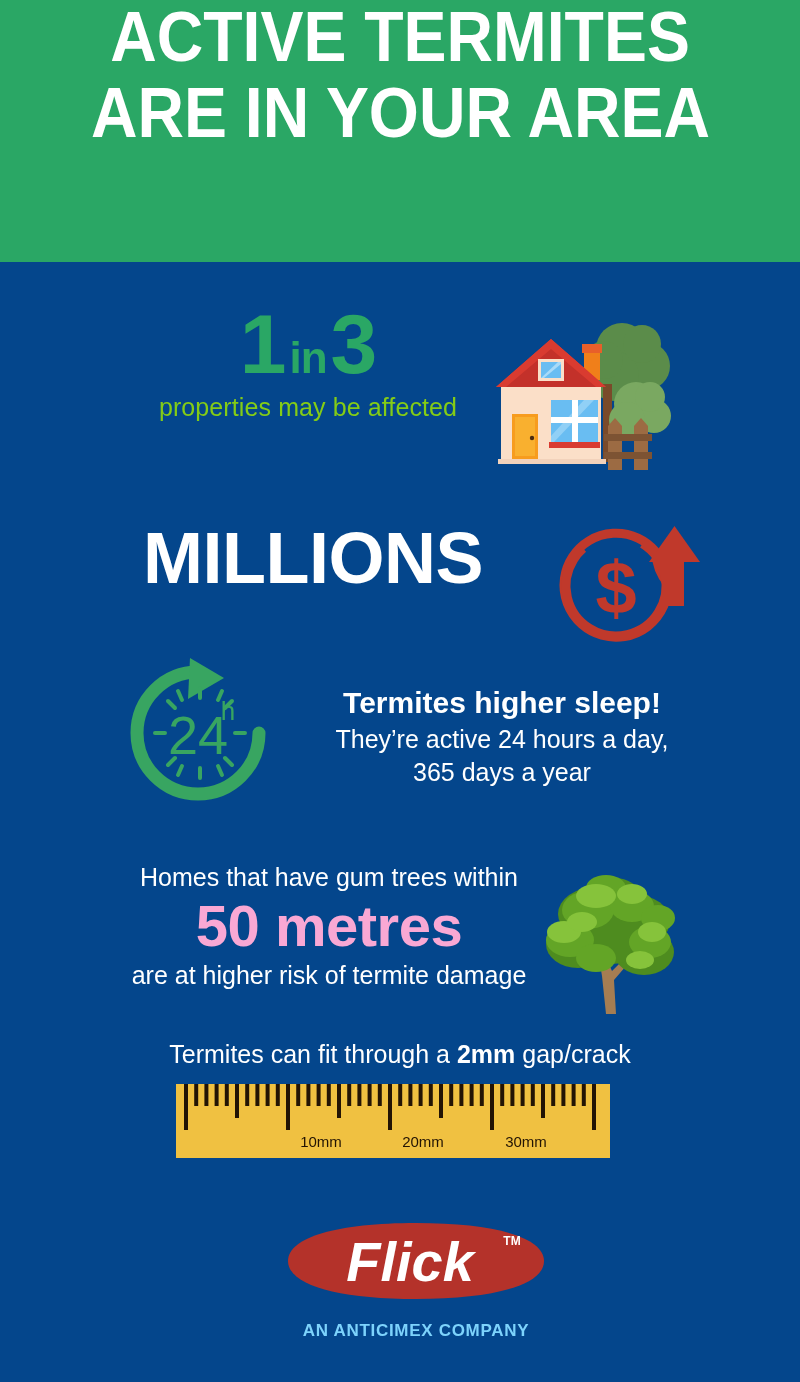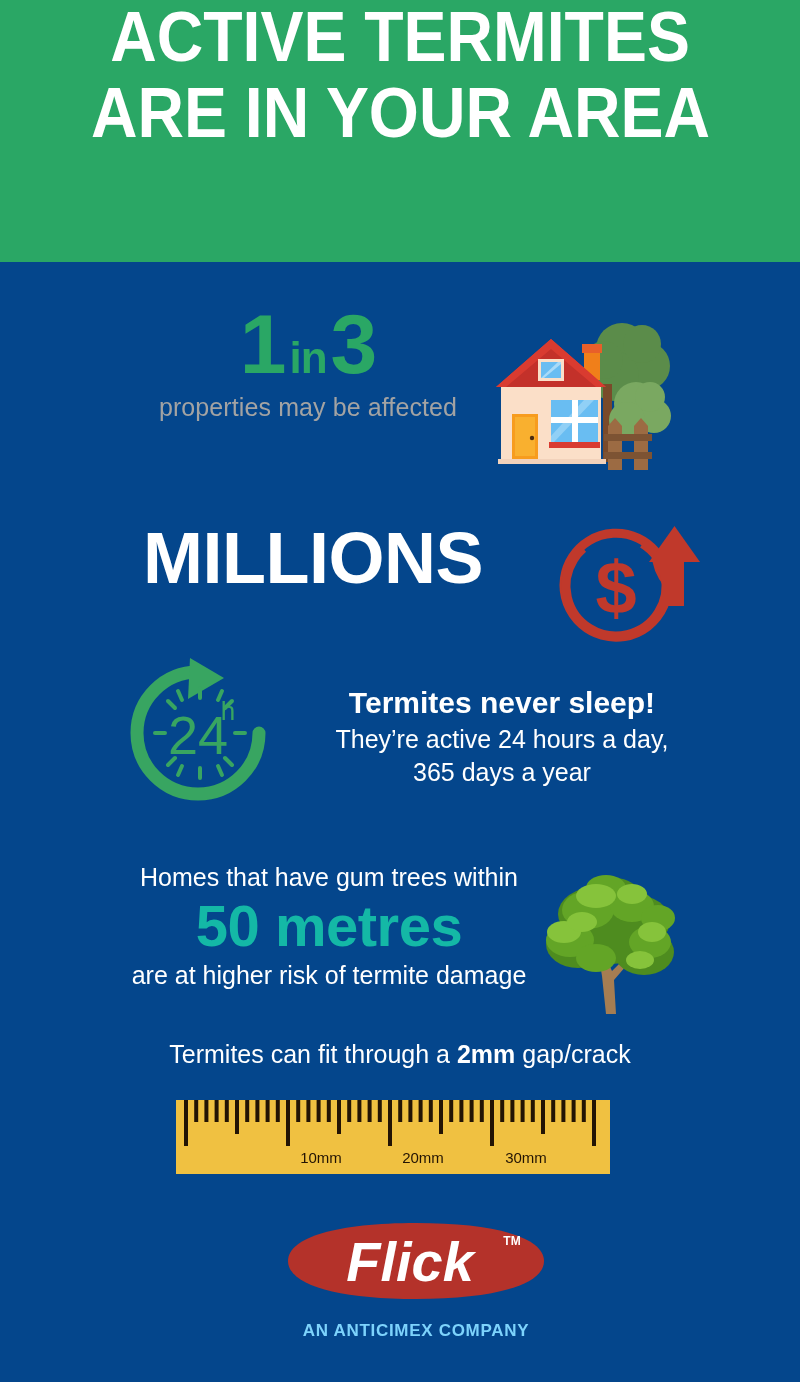--- a/index.html
+++ b/index.html
@@ -72,21 +72,21 @@
     letter-spacing: -1px;
     white-space: nowrap;
   }
   .big-ratio .small-in {
     font-size: 44px;
     font-weight: 700;
     vertical-align: baseline;
     padding: 0 4px;
   }
   .sub-white {
-    color: #a3a3a3;
+    color: #84cc16;
     font-size: 25px;
     line-height: 1.22;
     font-weight: 400;
     margin-top: 6px;
     letter-spacing: 0.1px;
   }
   .house-wrap {
     position: absolute;
     left: 488px; top: 2px;
     width: 190px; height: 180px;
@@ -172,21 +172,21 @@
     width: 470px;
     text-align: center;
   }
   .t4-top, .t4-bot {
     color: #ffffff;
     font-size: 25px;
     line-height: 1.2;
     white-space: nowrap;
   }
   .t4-big {
-    color: #14b8a6;
+    color: #f9a8d4;
     font-family: "Liberation Sans Narrow", "Liberation Sans", sans-serif;
     font-weight: 700;
     font-size: 58px;
     line-height: 1.18;
     letter-spacing: -0.5px;
     white-space: nowrap;
   }
   .tree-wrap {
     position: absolute;
     left: 532px; top: 4px;
@@ -205,21 +205,21 @@
     left: 0; top: 0;
     width: 800px;
     text-align: center;
     color: #ffffff;
     font-size: 25px;
     white-space: nowrap;
   }
   .ruler-caption b { font-weight: 700; }
   .ruler-wrap {
     position: absolute;
-    left: 176px; top: 60px;
+    left: 176px; top: 44px;
     width: 434px; height: 93px;
   }
 
   
   .footer {
     position: absolute;
     left: 16px; top: 1215px;
     width: 800px;
     height: 167px;
     display: flex;
@@ -355,21 +355,21 @@
             <line x1="90" y1="108" x2="94" y2="117"></line>
             <line x1="94" y1="33" x2="90" y2="42"></line>
             <line x1="54" y1="108" x2="50" y2="117"></line>
           </g>
 
           <text x="70" y="96" font-family="'Liberation Sans',sans-serif" font-size="54" font-weight="400" fill="#38a561" text-anchor="middle">24</text>
           <text x="100" y="62" font-family="'Liberation Sans',sans-serif" font-size="26" font-weight="400" fill="#38a561" text-anchor="middle">h</text>
         </svg>
       </div>
       <div class="three-text">
-        <div class="t3-head">Termites never sleep!</div>
+        <div class="t3-head">Termites higher sleep!</div>
         <div class="t3-sub">They’re active 24 hours a day,</div>
         <div class="t3-sub">365 days a year</div>
       </div>
     </div>
 
     <div class="sec-four">
       <div class="four-text">
         <div class="t4-top">Homes that have gum trees within</div>
         <div class="t4-big">50 metres</div>
         <div class="t4-bot">are at higher risk of termite damage</div>

